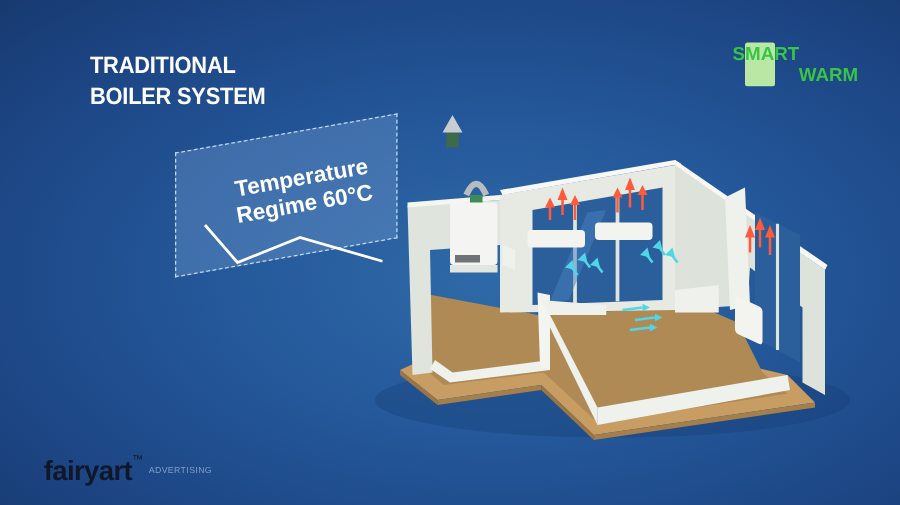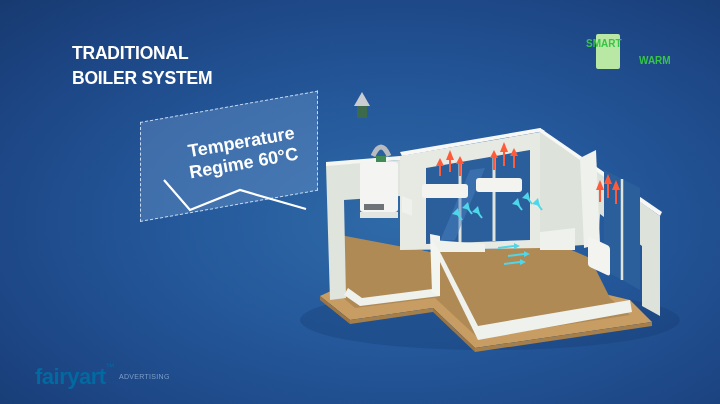--- a/index.html
+++ b/index.html
@@ -14,40 +14,40 @@
     letter-spacing: -0.2px; transform: scaleX(0.92); transform-origin: left top;
   }
   .title div { white-space: nowrap; }
   .logo-sw {
     position: absolute; left: 586px; top: 32px; width: 74px; height: 40px;
   }
   .logo-box {
     position: absolute; left: 10px; top: 2px; width: 24px; height: 35px;
     background: #b9e8a4; border-radius: 2px;
   }
-  .logo-line { position: absolute; font-weight: bold; font-size: 10px; color: #37c447; letter-spacing: 0px; line-height: 15px; }
+  .logo-line { position: absolute; font-weight: bold; font-size: 15px; color: #37c447; letter-spacing: 0px; line-height: 15px; }
   .logo-l1 { left: 0; top: 4px; }
   .logo-l2 { left: 10px; top: 21px; margin-left: 43px; }
   .temp-panel {
     position: absolute; left: 140px; top: 122px; width: 176px; height: 98px;
     transform: skewY(-10deg); transform-origin: left top;
     background: rgba(120,160,210,0.35);
     border: 1.5px dashed rgba(220,235,255,0.85);
   }
   .temp-text {
     position: absolute; left: 184px; top: 142px;
     color: #ffffff; font-weight: bold; font-size: 18px; line-height: 21px;
     transform: rotate(-10deg); transform-origin: left top; text-align: right;
     white-space: nowrap;
   }
   .temp-graph { position: absolute; left: 130px; top: 120px; }
   .scene { position: absolute; left: 0; top: 0; }
   .brand {
     position: absolute; left: 35px; top: 364px;
-    color: #0369a1; font-weight: bold; font-size: 22px; letter-spacing: -0.5px;
+    color: #0f172a; font-weight: bold; font-size: 22px; letter-spacing: -0.5px;
   }
   .brand sup { font-size: 9px; font-weight: normal; vertical-align: top; position: relative; top: -2px; }
   .brand-sub {
     position: absolute; left: 119px; top: 373px;
     color: #7d9ec9; font-size: 7px; letter-spacing: 0.3px;
   }
 </style>
 </head>
 <body>
 

